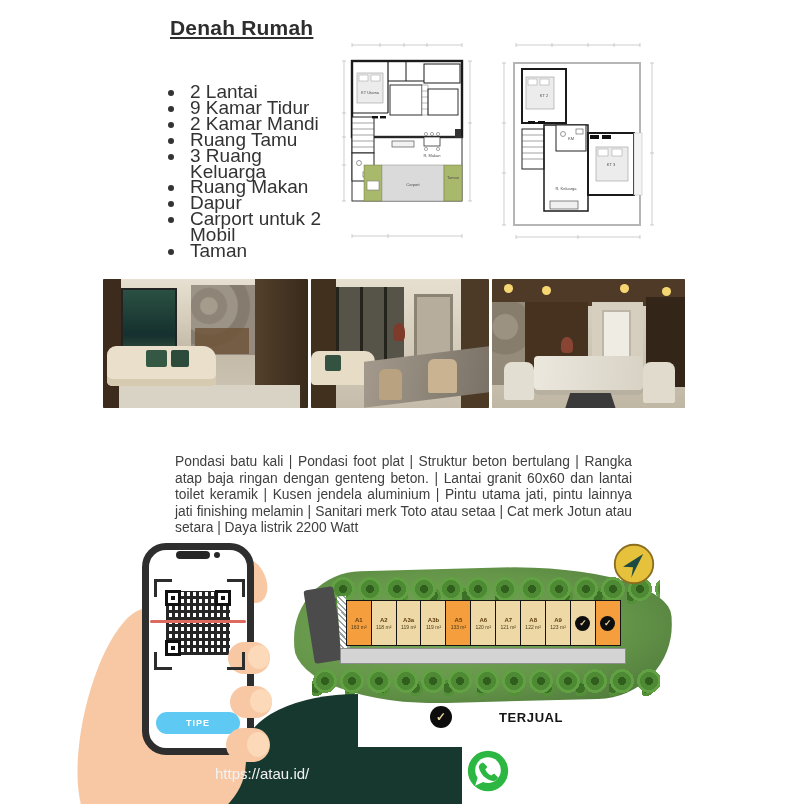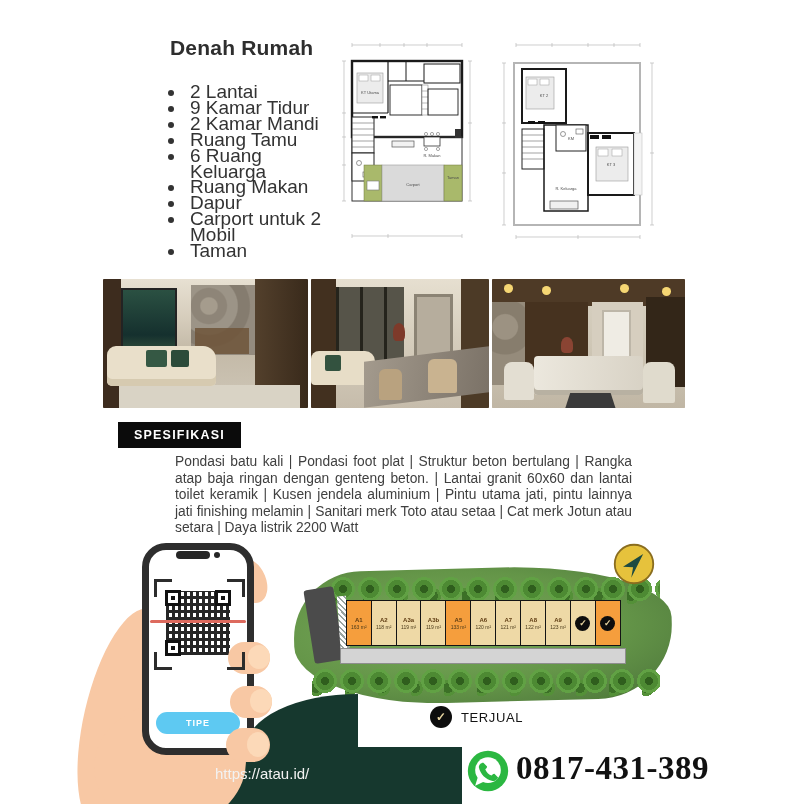--- a/index.html
+++ b/index.html
@@ -1,20 +1,20 @@
 <!DOCTYPE html>
 <html style="--teal: #1c4a41; --footer_green: #16382e; --lot_orange: #f59e3d; --lot_tan: #eed9a6; --scan_blue: #5ec9f2; --whatsapp_green: #2bb741; --skin: #f8c8a4; --olive: #a9b96b;"><head>
 <meta charset="utf-8">
 <style>
   html,body{margin:0;padding:0;background:#fff;}
   #page{position:relative;width:804px;height:804px;background:#fff;overflow:hidden;
         font-family:"Liberation Sans",sans-serif;color:#222;}
   .abs{position:absolute;}
   
-  .title{left:170px;top:36px;font-size:21px;font-weight:700;color:#2e2e2e;letter-spacing:.2px;}
+  .title{left:170px;top:16px;font-size:21px;font-weight:700;color:#2e2e2e;letter-spacing:.2px;text-decoration:underline;}
   .tiperow{left:170px;top:48px;display:flex;align-items:center;gap:5px;}
   .tipepill{background:var(--teal);color:#fff;font-size:10px;font-weight:700;letter-spacing:1px;
             padding:3px 10px;border-radius:9px;}
   .tipenum{font-size:37px;font-weight:700;color:#1b1b1b;line-height:30px;}
   .features{left:168px;top:84px;width:150px;margin:0;padding-left:18px;list-style:disc;
             font-size:19px;line-height:15.9px;color:#333;}
   .features li{padding-left:4px;margin:0 0 0 0;}
   
   svg.plan{position:absolute;}
   .dim{stroke:#b9b9b9;stroke-width:.7;}
@@ -67,42 +67,42 @@
         z-index:3;box-sizing:border-box;}
   .darkstrip{left:309px;top:588px;width:30px;height:74px;background:#4b4b4b;border-radius:3px;
              transform:rotate(-9deg);z-index:3;}
   .hatch{left:339px;top:596px;width:9px;height:62px;z-index:3;transform:rotate(-4deg);
          background:repeating-linear-gradient(50deg,#9aa4a0 0 1.5px,#fff 1.5px 4px);}
   .compass{left:612px;top:542px;width:44px;height:44px;z-index:4;}
   
   .legend{left:430px;top:706px;display:flex;align-items:center;gap:9px;z-index:4;}
   .legendcircle{width:22px;height:22px;border-radius:50%;background:#0d0d0d;color:#e8d5a0;
                 font-size:12px;font-weight:700;display:flex;align-items:center;justify-content:center;}
-  .legendlabel{font-size:13px;font-weight:400;letter-spacing:.6px;color:#141414;}
+  .legendlabel{font-size:13px;font-weight:700;letter-spacing:.6px;color:#141414;margin-left:38px;}
   
   .band{left:138px;top:747px;width:324px;height:57px;background:var(--footer_green);z-index:3;}
   .bandcurve{left:246px;top:694px;width:112px;height:54px;background:var(--footer_green);
              border-radius:100% 0 0 0;z-index:3;}
   .website{left:215px;top:765px;z-index:7;color:#f2f2f2;font-size:15px;}
   .waicon{left:466px;top:749px;width:44px;height:44px;z-index:4;}
   .phonenum{left:516px;top:750px;z-index:4;font-family:"Liberation Serif",serif;font-weight:700;
             font-size:33px;color:#111;letter-spacing:.5px;}
 </style>
 </head>
 <body>
 
 <div id="page">
 
   <div class="abs title">Denah Rumah</div>
   <ul class="abs features">
       <li>2 Lantai</li>
       <li>9 Kamar Tidur</li>
       <li>2 Kamar Mandi</li>
       <li>Ruang Tamu</li>
-      <li>6 Ruang Keluarga</li>
+      <li>3 Ruang Keluarga</li>
       <li>Ruang Makan</li>
       <li>Dapur</li>
       <li>Carport untuk 2 Mobil</li>
       <li>Taman</li>
     </ul>
 
   <svg class="plan" style="left:332px;top:33px;width:148px;height:215px" viewBox="0 0 148 215">
     <line class="dim" x1="20" y1="12" x2="130" y2="12"></line>
       <line class="dim" x1="20" y1="10" x2="20" y2="14"></line>
     <line class="dim" x1="48" y1="10" x2="48" y2="14"></line>
@@ -258,21 +258,20 @@
       <div class="L" style="left:57%;top:24%;width:15%;height:38%;background:#efece4;box-shadow:inset 0 0 0 2px #bdb6a8"></div>
       <div class="L" style="left:80%;top:14%;width:20%;height:70%;background:#332618"></div>
       <div class="L" style="left:36%;top:45%;width:6%;height:12%;background:#8a4433;border-radius:50% 50% 30% 30%"></div>
       <div class="L" style="left:22%;top:60%;width:56%;height:30%;background:linear-gradient(95deg,#ece8de,#d8d2c5);border-radius:4px;box-shadow:inset 0 -5px 0 #b8b1a2"></div>
       <div class="L" style="left:6%;top:64%;width:16%;height:30%;background:#e3ded2;border-radius:8px 8px 2px 2px"></div>
       <div class="L" style="left:78%;top:64%;width:17%;height:32%;background:#e0dbcd;border-radius:8px 8px 2px 2px"></div>
       <div class="L" style="left:38%;top:88%;width:26%;height:12%;background:#3a3a3a;clip-path:polygon(10% 0,90% 0,100% 100%,0 100%)"></div>
     </div>
   </div>
 
-  <div class="abs speclabel">SPESIFIKASI</div>
   <div class="abs spectext">Pondasi batu kali | Pondasi foot plat | Struktur beton bertulang | Rangka atap baja ringan dengan genteng beton. | Lantai granit 60x60 dan lantai toilet keramik | Kusen jendela aluminium | Pintu utama jati, pintu lainnya jati finishing melamin  | Sanitari merk Toto atau setaa | Cat merk Jotun atau setara | Daya listrik 2200 Watt</div>
 
   <div class="abs band"></div>
   <div class="abs bandcurve"></div>
 
   <div class="abs skin" style="left:84px;top:606px;width:80px;height:226px;transform:rotate(13deg);z-index:4"></div>
   <div class="abs skin" style="left:96px;top:700px;width:148px;height:130px;transform:rotate(-28deg);z-index:4;border-radius:42%"></div>
   <div class="abs skin" style="left:236px;top:558px;width:30px;height:46px;transform:rotate(-22deg);z-index:4"></div>
   <div class="abs phone"></div>
   <div class="abs notch"></div>
@@ -356,15 +355,14 @@
     <div class="legendlabel">TERJUAL</div>
   </div>
 
   <div class="abs website">https://atau.id/</div>
   <svg class="abs waicon" viewBox="0 0 48 48">
     <circle cx="24" cy="24" r="22" fill="#2bb741"></circle>
     <circle cx="24" cy="23" r="14" fill="#ffffff"></circle>
     <polygon points="10,40 14,27 21,35" fill="#ffffff"></polygon>
     <path d="M19 15 l4 4 c0 2 -2 3 -2 3 c1 3 4 6 7 7 c0 0 1 -2 3 -2 l4 4 c-1 3 -3.5 4 -6 4 c-7.5 -1.5 -13.5 -7.5 -15 -15 c0 -2.5 2 -5 5 -5 z" fill="#2bb741"></path>
   </svg>
-  <div class="abs phonenum">0817-431-389</div>
 
 </div>
 
 </body></html>

